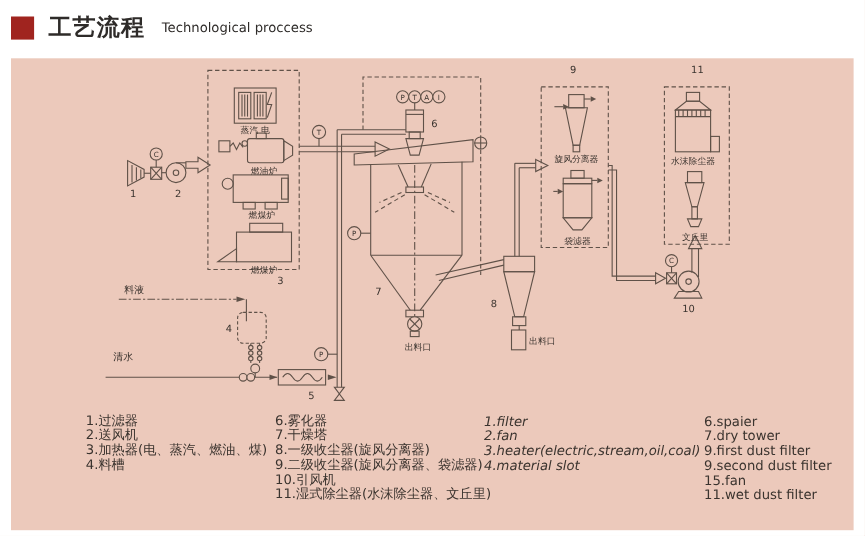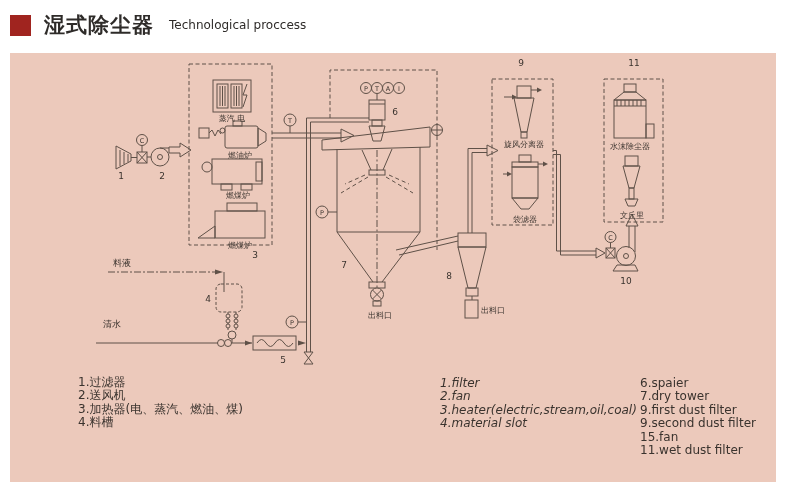--- a/index.html
+++ b/index.html
@@ -31,21 +31,21 @@
   #lg-en-a{left:440px;top:377px;font-style:italic;}
   #lg-en-b{left:640px;top:377px;}
 </style>
 </head>
 <body>
 
 <div class="page">
 
   <div class="title-row">
     <span class="red-square"></span>
-    <span class="title-zh">湿式除尘器</span>
+    <span class="title-zh">工艺流程</span>
     <span class="title-en">Technological proccess</span>
   </div>
 
   <div class="panel"></div>
 
   <svg class="diagram" width="786" height="487" viewBox="0 0 786 487">
 
     <g>
       <polygon class="st" points="116,146 116,169 131,161 131,154"></polygon>
       <line class="st" x1="120" y1="150" x2="120" y2="166"></line>
@@ -324,20 +324,28 @@
       <text class="num" x="283" y="363">5</text>
     </g>
   </svg>
 
   <div class="legend-col" id="lg-zh-a">
     <div>1.过滤器</div>
     <div>2.送风机</div>
     <div>3.加热器(电、蒸汽、燃油、煤)</div>
     <div>4.料槽</div>
   </div>
+  <div class="legend-col" id="lg-zh-b">
+    <div>6.雾化器</div>
+    <div>7.干燥塔</div>
+    <div>8.一级收尘器(旋风分离器)</div>
+    <div>9.二级收尘器(旋风分离器、袋滤器)</div>
+    <div>10.引风机</div>
+    <div>11.湿式除尘器(水沫除尘器、文丘里)</div>
+  </div>
   <div class="legend-col" id="lg-en-a">
     <div>1.filter</div>
     <div>2.fan</div>
     <div>3.heater(electric,stream,oil,coal)</div>
     <div>4.material slot</div>
   </div>
   <div class="legend-col" id="lg-en-b">
     <div>6.spaier</div>
     <div>7.dry tower</div>
     <div>9.first dust filter</div>

